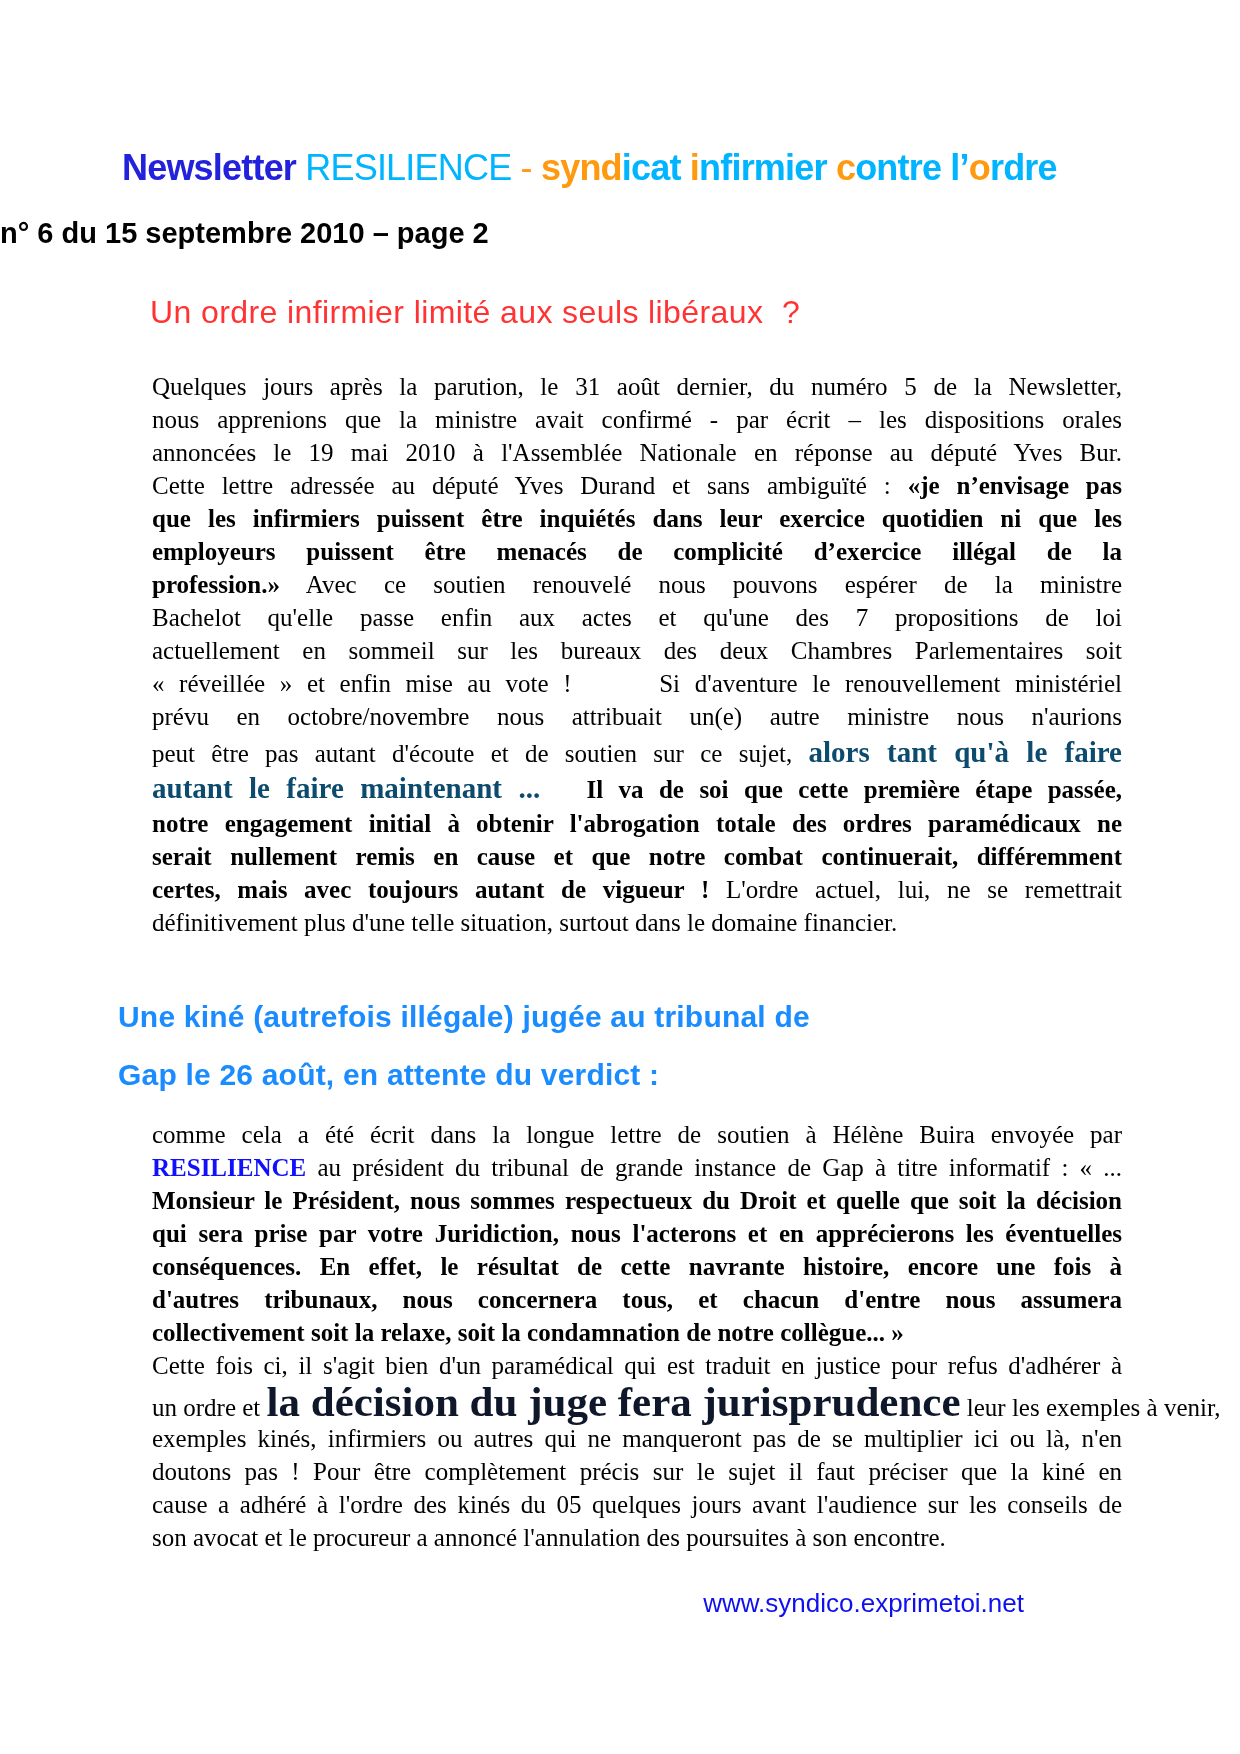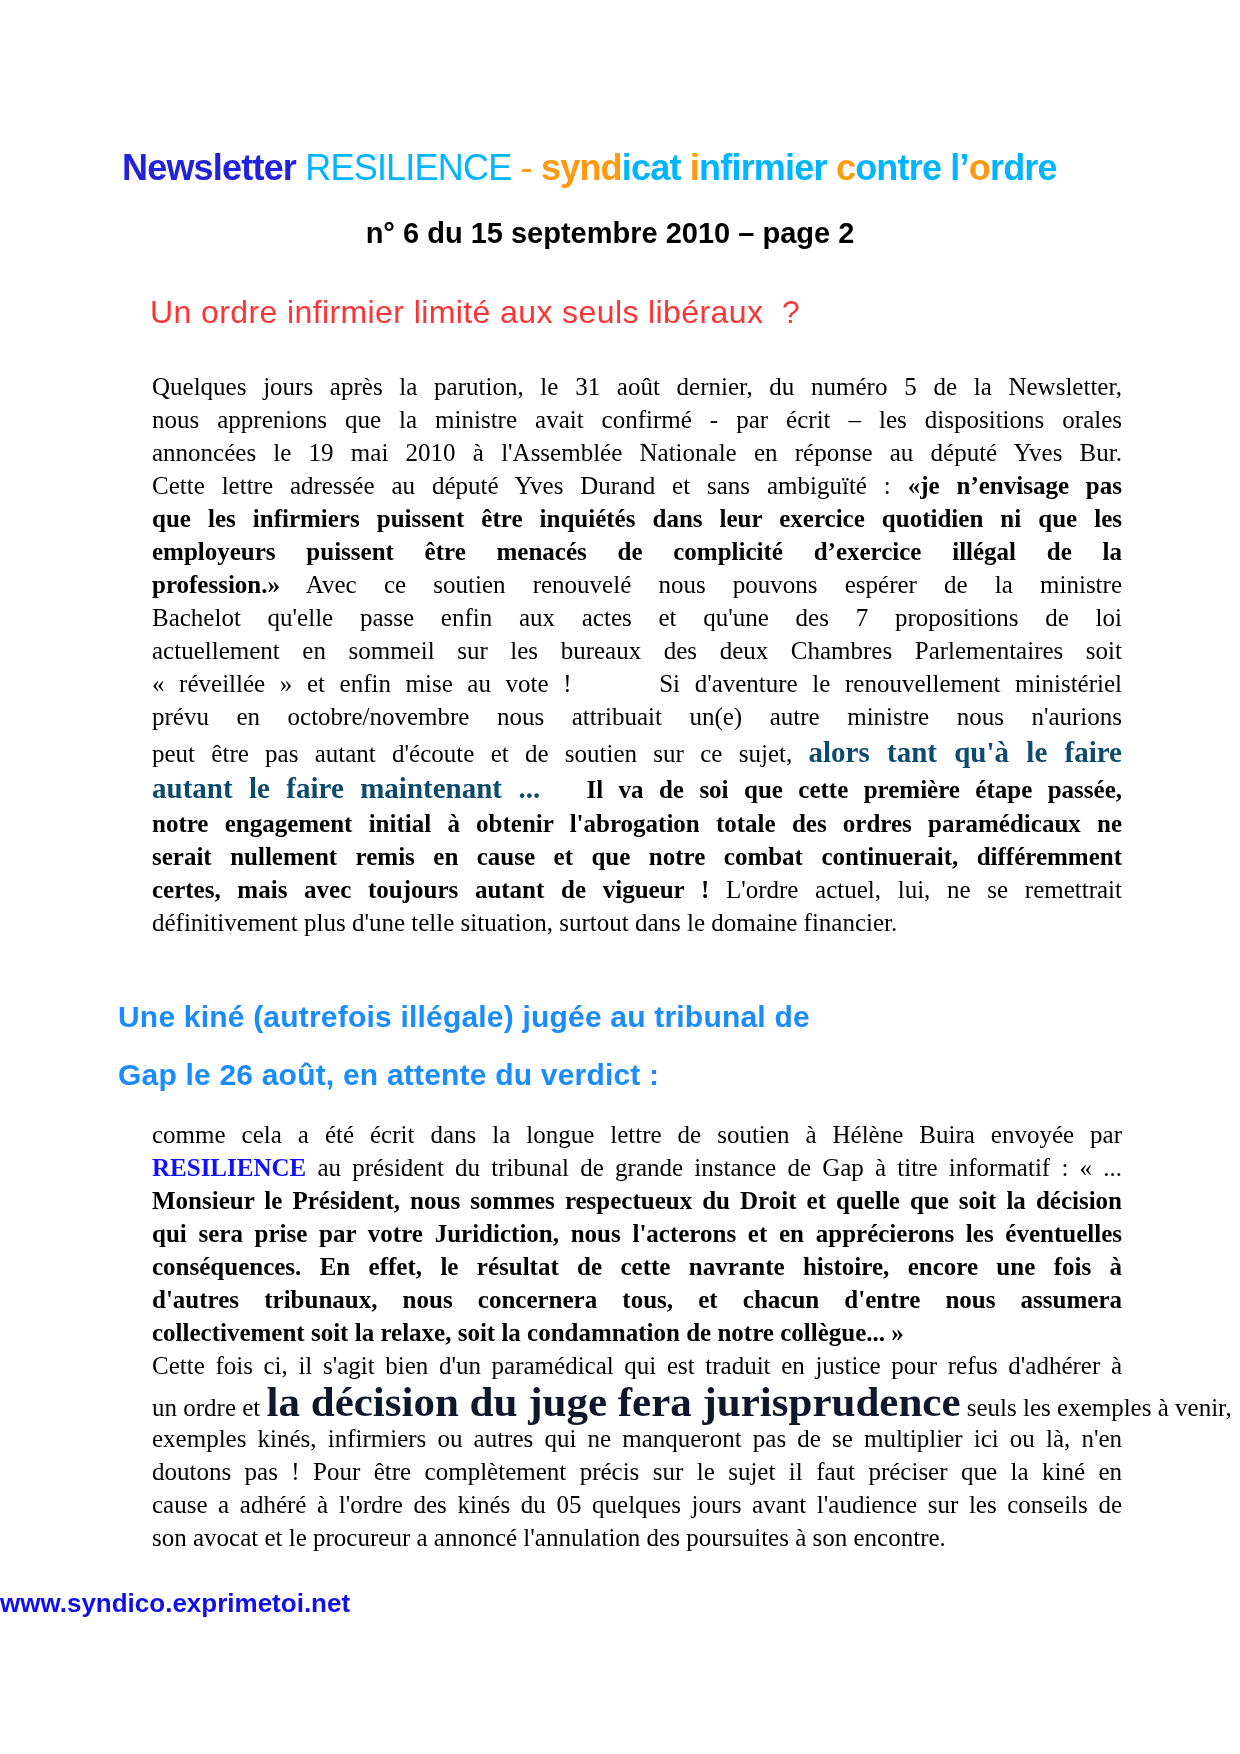--- a/index.html
+++ b/index.html
@@ -9,21 +9,21 @@
   .title {
     position: absolute; left: 122px; top: 146px; width: 1000px;
     font-family: "Liberation Sans", sans-serif; font-weight: bold;
     font-size: 36px; line-height: 44px; white-space: nowrap; letter-spacing: -0.8px;
   }
   .t-navy { color: #2222dd; }
   .t-cyan { color: #00b4ff; font-weight: normal; }
   .t-cyan-b { color: #00b4ff; }
   .t-orange { color: #ff9a10; }
   .subtitle {
-    position: absolute; left: 0; top: 214px; width: 1240px; text-align: center;
+    position: absolute; left: 0; top: 214px; width: 1240px; 
     font-family: "Liberation Sans", sans-serif; font-weight: bold;
     font-size: 29px; line-height: 38px; color: #000; padding-right: 20px; box-sizing: border-box;
   }
   .subtitle span { padding-left: 0; }
 
   .h-red {
     position: absolute; left: 150px; top: 292px; width: 960px;
     font-family: "Liberation Sans", sans-serif; font-weight: normal;
     font-size: 32px; line-height: 40px; color: #ff3333; white-space: pre;
     letter-spacing: 0.4px;
@@ -42,22 +42,22 @@
     display: block; height: 33px; line-height: 33px; white-space: nowrap;
     text-align: justify; text-align-last: justify; overflow: visible; margin-left: 34px;
   }
   .line.last { text-align-last: left; }
   .b { font-weight: bold; }
   .red-big { color: #0c4a6e; font-weight: bold; font-size: 29px; }
   .red-huge { color: #0f172a; font-weight: bold; font-size: 43px; }
   .blue-inline { color: #1010ff; font-weight: bold; }
 
   .footer {
-    position: absolute; left: 0; top: 1586px; width: 1036px; text-align: left;
-    font-family: "Liberation Sans", sans-serif; font-weight: bold;
+    position: absolute; left: 0; top: 1586px; width: 1036px; text-align: right;
+    font-family: "Liberation Sans", sans-serif; font-weight: normal;
     font-size: 26px; line-height: 34px; color: #1010ee; padding-right: 12px; box-sizing: border-box;
   }
 </style>
 </head>
 <body>
 
 <div class="page">
 
   <div class="title">
     <span class="t-navy">Newsletter</span>
@@ -99,21 +99,21 @@
 
   <div class="para" style="top:1118px;">
     <span class="line">comme cela a été écrit dans la longue lettre de soutien à Hélène Buira envoyée par</span>
     <span class="line"><span class="blue-inline">RESILIENCE</span><span> au président du tribunal de grande instance de Gap à titre informatif : « ...</span></span>
     <span class="line b">Monsieur le Président, nous sommes respectueux du Droit et quelle que soit la décision</span>
     <span class="line b">qui sera prise par votre Juridiction, nous l'acterons et en apprécierons les éventuelles</span>
     <span class="line b">conséquences. En effet, le résultat de cette navrante histoire, encore une fois à</span>
     <span class="line b">d'autres tribunaux, nous concernera tous, et chacun d'entre nous assumera</span>
     <span class="line b last">collectivement soit la relaxe, soit la condamnation de notre collègue... »</span>
     <span class="line">Cette fois ci, il s'agit bien d'un paramédical qui est traduit en justice pour refus d'adhérer à</span>
-    <span class="line" style="height:40px;line-height:40px;"><span>un ordre et </span><span class="red-huge">la décision du juge fera jurisprudence</span><span> seuls les exemples à venir,</span></span>
+    <span class="line" style="height:40px;line-height:40px;"><span>un ordre et </span><span class="red-huge">la décision du juge fera jurisprudence</span><span> leur les exemples à venir,</span></span>
     <span class="line">exemples kinés, infirmiers ou autres qui ne manqueront pas de se multiplier ici ou là, n'en</span>
     <span class="line">doutons pas ! Pour être complètement précis sur le sujet il faut préciser que la kiné en</span>
     <span class="line">cause a adhéré à l'ordre des kinés du 05 quelques jours avant l'audience sur les conseils de</span>
     <span class="line last">son avocat et le procureur a annoncé l'annulation des poursuites à son encontre.</span>
   </div>
 
   <div class="footer">
     <span>www.syndico.exprimetoi.net</span>
   </div>
 

